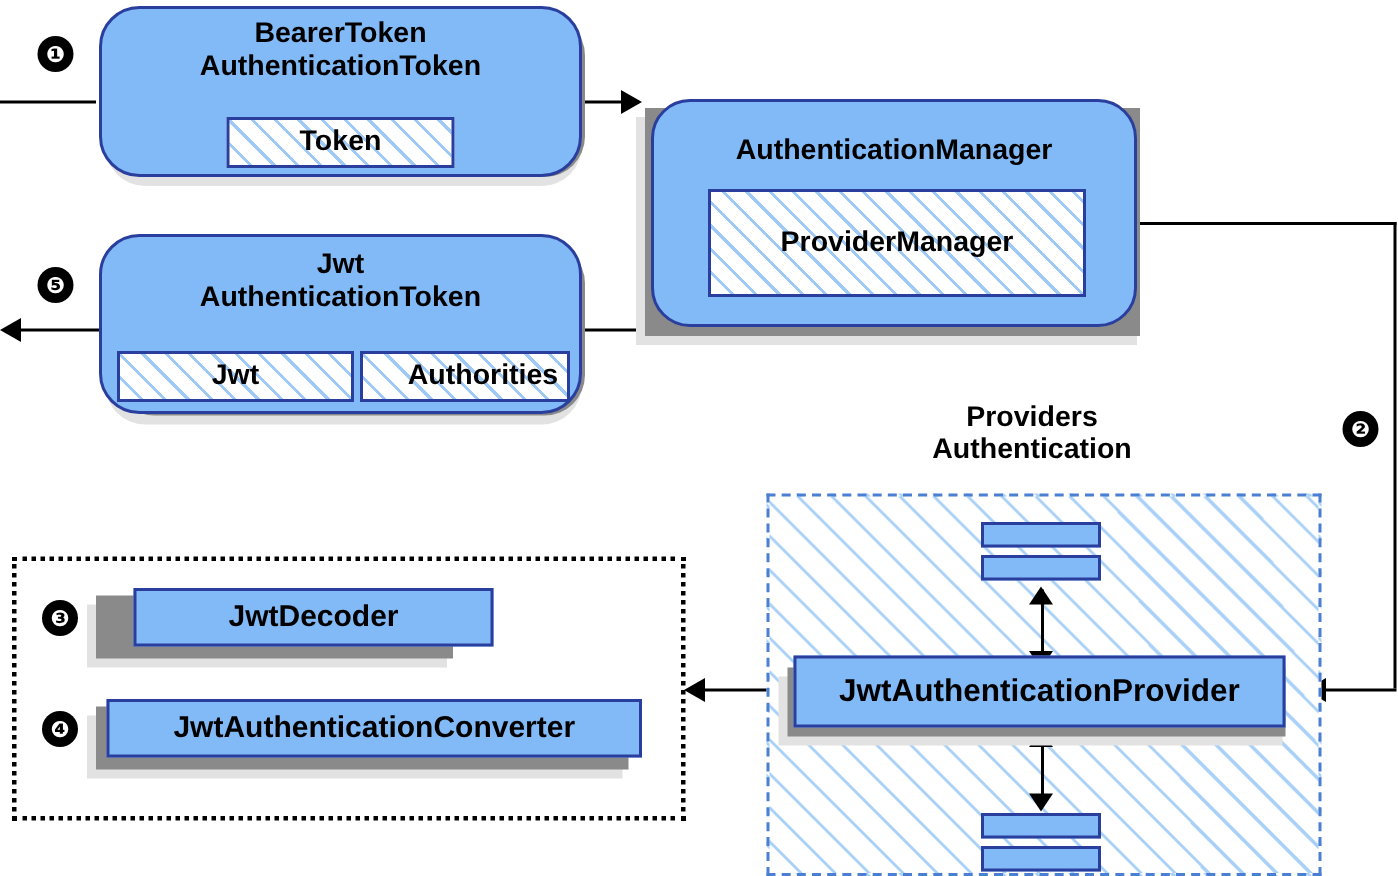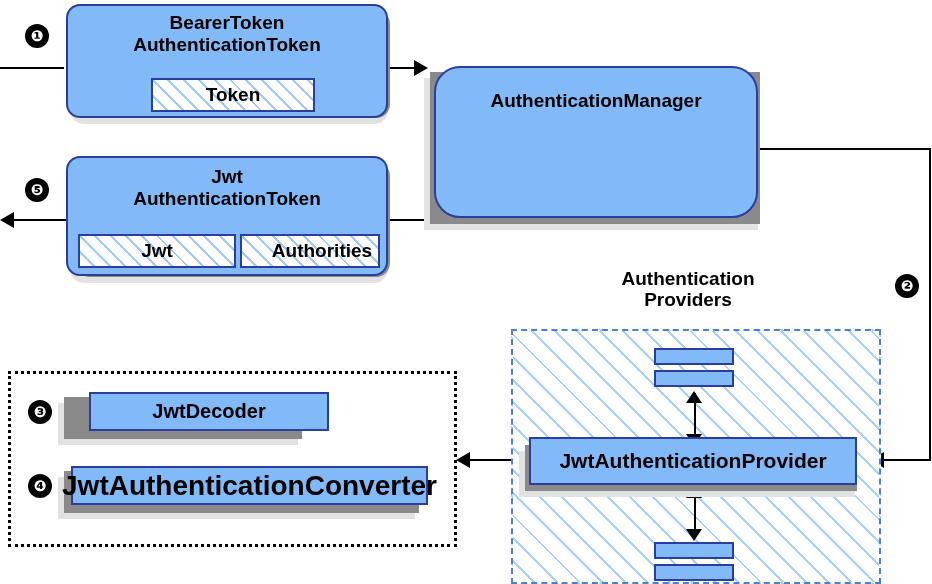--- a/index.html
+++ b/index.html
@@ -9,21 +9,21 @@
 
   
   .abs{position:absolute;}
   .shadow2,.shadow1{position:absolute;}
   .shadow1{background:#8a8a8a;}
   .shadow2{background:#e2e2e2;}
 
   .bluebox{position:absolute;background:#82baf7;border:2px solid #2a3f9d;
            box-sizing:border-box;display:flex;align-items:center;
            justify-content:center;text-align:center;color:#000;font-weight:bold;}
-  .rounded{border-radius:14px;}
+  .rounded{border-radius:27px;}
 
   .hatchbox{position:absolute;box-sizing:border-box;
             border:2px solid #2a3f9d;color:#000;font-weight:bold;
             display:flex;align-items:center;justify-content:center;
             background-color:#ffffff;
             background-image:repeating-linear-gradient(45deg,
                  rgba(130,186,247,0) 0px, rgba(130,186,247,0) 9px,
                  #9fcaf8 9px, #9fcaf8 11px);}
 
   
@@ -86,48 +86,51 @@
   <div class="hline" style="left:884px;top:459px;width:47px;"></div>
   <div class="arrow-l" style="left:870px;top:452px;"></div>
 
   <div class="hline" style="left:470px;top:459px;width:46px;"></div>
   <div class="arrow-l" style="left:456px;top:452px;"></div>
 
   <div class="shadow2" style="left:424px;top:78px;width:334px;height:152px;"></div>
   <div class="shadow1" style="left:430px;top:72px;width:330px;height:152px;"></div>
   <div class="bluebox" style="left:434px;top:66px;width:324px;height:152px;display:block;border-radius:26px;">
     <div class="abs" style="left:0;top:22px;width:100%;text-align:center;font-size:19px;">AuthenticationManager</div>
+    <div class="hatchbox" style="left:36px;top:58px;width:252px;height:72px;font-size:19px;">
+      <span>ProviderManager</span>
+    </div>
   </div>
 
   <div class="shadow2 rounded" style="left:70px;top:16px;width:318px;height:108px;"></div>
   <div class="shadow1 rounded" style="left:76px;top:10px;width:314px;height:108px;"></div>
   <div class="bluebox rounded" style="left:66px;top:4px;width:322px;height:114px;display:block;">
     <div class="abs" style="left:0;top:6px;width:100%;text-align:center;font-size:19px;">BearerToken</div>
     <div class="abs" style="left:0;top:28px;width:100%;text-align:center;font-size:19px;">AuthenticationToken</div>
-    <div class="hatchbox" style="left:83px;top:72px;width:164px;height:34px;font-size:19px;">
+    <div class="hatchbox" style="left:83px;top:72px;width:152px;height:34px;font-size:19px;">
       <span>Token</span>
     </div>
   </div>
 
   <div class="shadow2 rounded" style="left:70px;top:168px;width:318px;height:115px;"></div>
   <div class="shadow1 rounded" style="left:76px;top:162px;width:314px;height:115px;"></div>
   <div class="bluebox rounded" style="left:66px;top:156px;width:322px;height:120px;display:block;">
     <div class="abs" style="left:0;top:8px;width:100%;text-align:center;font-size:19px;">Jwt</div>
     <div class="abs" style="left:0;top:30px;width:100%;text-align:center;font-size:19px;">AuthenticationToken</div>
     <div class="hatchbox" style="left:10px;top:76px;width:158px;height:34px;font-size:19px;">
       <span>Jwt</span>
     </div>
     <div class="hatchbox" style="left:172px;top:76px;width:140px;height:34px;font-size:19px;padding-left:24px;">
       <span>Authorities</span>
     </div>
   </div>
 
   <div class="plain-label" style="left:563px;top:268px;width:250px;font-size:19px;">
+    <div>Providers</div>
     <div>Authentication</div>
-    <div>Providers</div>
   </div>
 
   <div class="providers-box" style="left:511px;top:329px;width:370px;height:255px;">
 
     <div class="minibar" style="left:141px;top:17px;width:80px;height:17px;"></div>
     <div class="minibar" style="left:141px;top:39px;width:80px;height:17px;"></div>
 
     <div class="arrow-u" style="left:173px;top:60px;"></div>
     <div class="vline" style="left:181px;top:62px;height:45px;"></div>
     <div class="arrow-d" style="left:173px;top:103px;"></div>
@@ -149,21 +152,21 @@
   <div class="dotted-box" style="left:8px;top:371px;width:449px;height:176px;"></div>
 
   <div class="shadow2" style="left:58px;top:403px;width:240px;height:42px;"></div>
   <div class="shadow1" style="left:64px;top:397px;width:238px;height:42px;"></div>
   <div class="bluebox" style="left:71px;top:392px;width:240px;height:39px;font-size:20px;margin-left:18px;">
     <span>JwtDecoder</span>
   </div>
 
   <div class="shadow2" style="left:58px;top:477px;width:357px;height:42px;"></div>
   <div class="shadow1" style="left:64px;top:471px;width:355px;height:42px;"></div>
-  <div class="bluebox" style="left:71px;top:466px;width:357px;height:39px;font-size:28px;">
+  <div class="bluebox" style="left:71px;top:466px;width:357px;height:39px;font-size:20px;">
     <span>JwtAuthenticationConverter</span>
   </div>
 
   <div class="badge" style="left:25px;top:24px;">❶</div>
   <div class="badge" style="left:25px;top:178px;">❺</div>
   <div class="badge" style="left:895px;top:274px;">❷</div>
   <div class="badge" style="left:28px;top:400px;">❸</div>
   <div class="badge" style="left:28px;top:474px;">❹</div>
 
 </div>

